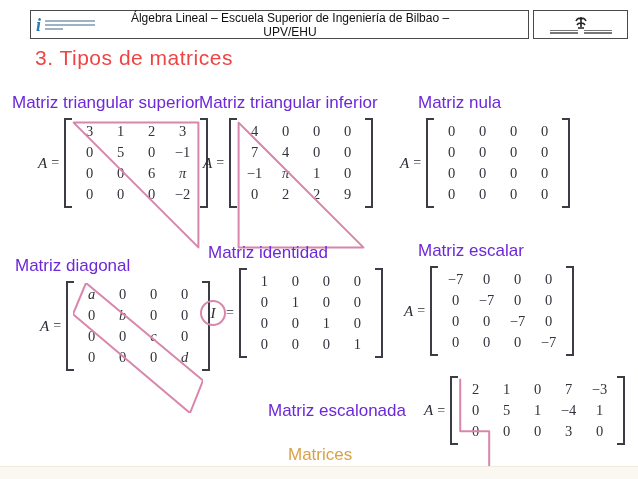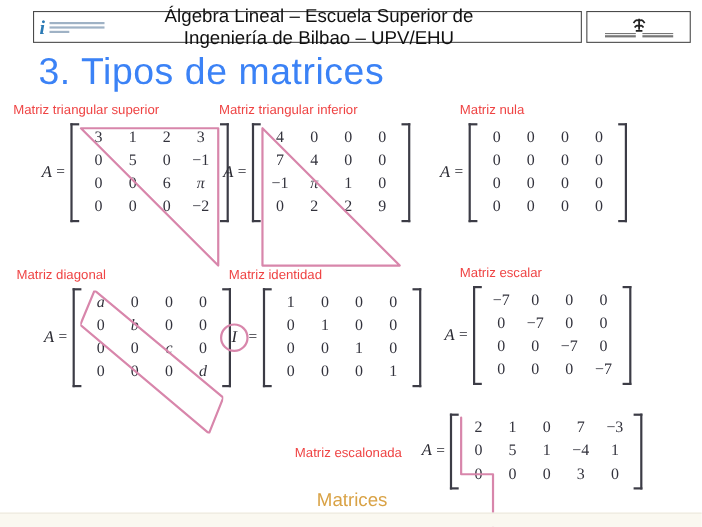--- a/index.html
+++ b/index.html
@@ -8,54 +8,54 @@
 
   
   .hdr-main{position:absolute;left:30px;top:10px;width:497px;height:27px;
             border:1px solid #4a4a4a;display:flex;align-items:center;background:#fff}
   .hdr-logo{display:flex;align-items:center;gap:4px;margin-left:5px;width:86px;flex:0 0 auto}
   .iglyph{font-family:"Liberation Serif",serif;font-style:italic;font-weight:bold;
           font-size:18px;color:#2a7ab5;line-height:1}
   .microlines{display:flex;flex-direction:column;gap:2px}
   .microlines i{display:block;width:50px;height:2px;background:#9fb2c5}
   .microlines i:nth-child(3){width:18px}
-  .hdr-title{flex:1;text-align:center;font-size:17px;color:#101010;padding-right:70px}
+  .hdr-title{flex:1;text-align:center;font-size:12px;color:#101010;padding-right:70px}
   .hdr-uni{position:absolute;left:533px;top:10px;width:93px;height:27px;border:1px solid #4a4a4a;
            display:flex;flex-direction:column;align-items:center;justify-content:center;gap:1px;background:#fff}
   .uni-lines{display:flex;gap:6px}
   .uni-lines span{display:flex;flex-direction:column;gap:1px}
   .uni-lines i{display:block;width:28px;height:1.5px;background:#777}
 
   
-  .title{position:absolute;left:35px;top:46px;font-size:34px;letter-spacing:.5px;color:#3b82f6}
+  .title{position:absolute;left:35px;top:46px;font-size:21px;letter-spacing:.5px;color:#ef4444}
 
   
   .block{position:absolute}
-  .mlabel{font-size:12px;color:#ef4444;margin-bottom:5px;white-space:nowrap}
+  .mlabel{font-size:17px;color:#6d28d9;margin-bottom:5px;white-space:nowrap}
   .matrix{display:flex;align-items:center}
   .mvar{font-family:"Liberation Serif",serif;font-style:italic;font-size:15px;color:#2b2b33}
   .meq{font-family:"Liberation Serif",serif;font-size:14px;color:#2b2b33;margin:0 5px 0 4px}
   .bracketed{position:relative;display:flex;align-items:stretch}
   .br{width:6px;flex:0 0 auto}
   .bl{border-left:2px solid #3c3c46;border-top:2px solid #3c3c46;border-bottom:2px solid #3c3c46}
   .brr{border-right:2px solid #3c3c46;border-top:2px solid #3c3c46;border-bottom:2px solid #3c3c46}
   .mgrid{display:flex;flex-direction:column;padding:3px 2px}
   .mrow{display:flex}
   .cell{min-width:25px;text-align:center;padding:1px 3px;line-height:19px;
         font-family:"Liberation Serif",serif;font-size:14.5px;color:#32323c}
   .cell.it{font-style:italic}
   .ov{position:absolute;left:7px;top:2px;right:7px;bottom:2px}
   .hl{fill:none;stroke:var(--pink);stroke-width:2px;stroke-linejoin:round;stroke-linecap:round}
   .circled{display:inline-flex;align-items:center;justify-content:center;
            width:22px;height:22px;border:2px solid var(--pink);border-radius:50%;margin-right:-4px}
 
   #b-sup{left:12px;top:93px}   #b-sup .matrix{margin-left:26px;margin-top:2px}
   #b-inf{left:199px;top:93px}  #b-inf .matrix{margin-left:4px;margin-top:2px}
   #b-nul{left:400px;top:93px}  #b-nul .mlabel{margin-left:18px} #b-nul .matrix{margin-top:4px}
-  #b-diag{left:15px;top:243px} #b-diag .matrix{margin-left:25px;margin-top:2px}
+  #b-diag{left:15px;top:256px} #b-diag .matrix{margin-left:25px;margin-top:2px}
   #b-id{left:200px;top:243px}  #b-id .mlabel{margin-left:8px}  #b-id .matrix{margin-top:2px}
   #b-esc{left:404px;top:241px} #b-esc .mlabel{margin-left:14px} #b-esc .matrix{margin-top:2px}
   #b-esca{left:268px;top:376px;display:flex;align-items:center}
   #b-esca .mlabel{margin:0 18px 0 0}
 
   
   .footer{position:absolute;left:288px;top:445px;font-size:17px;color:var(--footerc)}
   .strip{position:absolute;left:0;right:0;bottom:0;height:12px;background:#faf8f0;border-top:1px solid #ece9dd}
 </style>
 </head>

